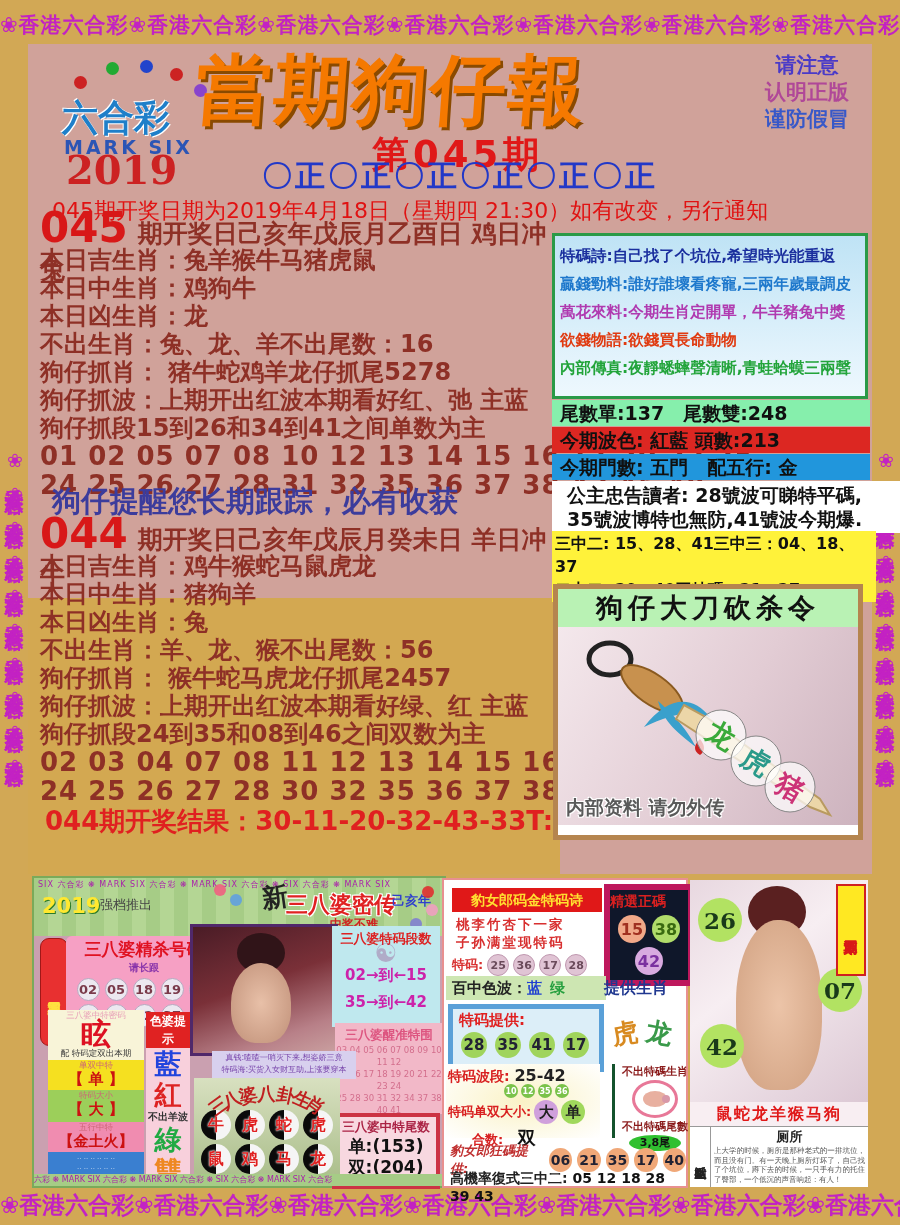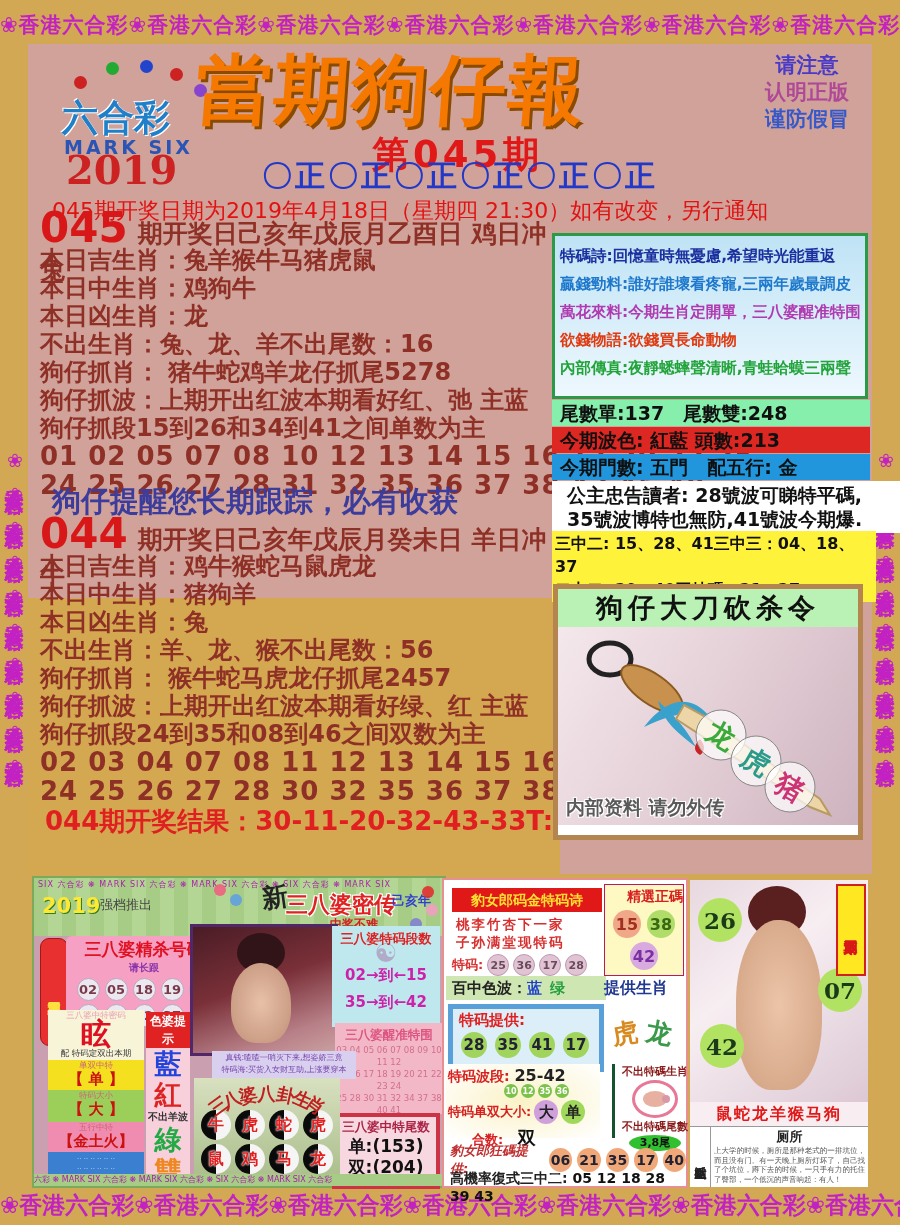--- a/index.html
+++ b/index.html
@@ -123,21 +123,21 @@
   #strip-bottom{position:absolute;left:0;top:296px;width:410px;height:12px;font-size:8px;color:#aa22aa;
                 background:#a6cc86;white-space:nowrap;overflow:hidden}
   
   #panel{left:444px;top:880px;width:242px;height:306px;background:#fff;outline:2px solid #e89090}
   #p-title{position:absolute;left:8px;top:8px;width:150px;height:24px;background:#e01818;color:#ffe030;
            font-size:14px;font-weight:bold;text-align:center;line-height:24px}
   .poem{position:absolute;left:12px;font-size:13.5px;font-weight:bold;color:#d83030;letter-spacing:2px}
   #p-temarow{position:absolute;left:8px;top:74px;display:flex;gap:4px;align-items:center}
   #p-temarow .lab{font-size:13px;font-weight:bold;color:#d83030}
   .b-tm{width:20px;height:20px;background:#e0c4d4;border:1px solid #c098b0;color:#6a4a5a;font-size:11px}
-  #jingxuan{position:absolute;left:160px;top:4px;width:78px;height:90px;background:#fef9c3;border:1px solid #be185d;text-align:right}
+  #jingxuan{position:absolute;left:160px;top:4px;width:78px;height:90px;background:#0f172a;border:6px solid #be185d;text-align:left}
   #jingxuan .t{font-size:14px;font-weight:bold;color:#d82020;margin-top:3px}
   .b-jx{width:28px;height:28px;font-size:16px}
   #jingxuan .r1{display:flex;justify-content:center;gap:6px;margin-top:4px}
   .b-jx.o1{background:#f0a888;color:#a03020}.b-jx.o2{background:#b0dc6a;color:#3a6a10}.b-jx.o3{background:#d8aae0;color:#7a30a0}
   #p-sebo{position:absolute;left:2px;top:96px;width:154px;height:24px;background:#cde6b2;
           font-size:15px;font-weight:bold;color:#222;line-height:24px;padding-left:6px}
   #p-sebo .bl{color:#2040d0}#p-sebo .gr{color:#28a040;margin-left:8px}
   #p-shengxiao{position:absolute;left:160px;top:96px;width:78px;height:24px;font-size:16px;font-weight:bold;
                color:#203890;text-align:left;line-height:24px}
   #tigong{position:absolute;left:4px;top:124px;width:146px;height:58px;border:5px solid #5aa0d8;background:#dceef8}
@@ -252,23 +252,23 @@
   <div class="ln">狗仔抓肖： 猴牛蛇马虎龙仔抓尾2457</div>
   <div class="ln">狗仔抓波：上期开出红波本期看好绿、红 主蓝</div>
   <div class="ln">狗仔抓段24到35和08到46之间双数为主</div>
   <div class="nums">02 03 04 07 08 11 12 13 14 15 16 17 20 22 25</div>
   <div class="nums">24 25 26 27 28 30 32 35 36 37 38 41 44 46</div>
 </div>
 
 <div class="abs" id="result044">044期开奖结果：30-11-20-32-43-33T:34</div>
 
 <div class="abs" id="poem-box">
-  <div class="p0">特碼詩:回憶童時無憂慮,希望時光能重返</div>
+  <div class="p0">特碼詩:自己找了个坑位,希望時光能重返</div>
   <div class="p1">贏錢勁料:誰好誰壞看疼寵,三兩年歲最調皮</div>
-  <div class="p2">萬花來料:今期生肖定開單，三八婆醒准特围</div>
+  <div class="p2">萬花來料:今期生肖定開單，牛羊豬兔中獎</div>
   <div class="p3">欲錢物語:欲錢買長命動物</div>
   <div class="p4">內部傳真:夜靜蟋蟀聲清晰,青蛙蛤蟆三兩聲</div>
 </div>
 <div class="abs bar" id="bar-green">尾數單:137　尾數雙:248</div>
 <div class="abs bar" id="bar-red">今期波色: 紅藍  頭數:213</div>
 <div class="abs bar" id="bar-blue">今期門數: 五門　配五行: 金</div>
 <div class="abs" id="advice">
   <div>公主忠告讀者: 28號波可睇特平碼,</div>
   <div>35號波博特也無防,41號波今期爆.</div>
 </div>

